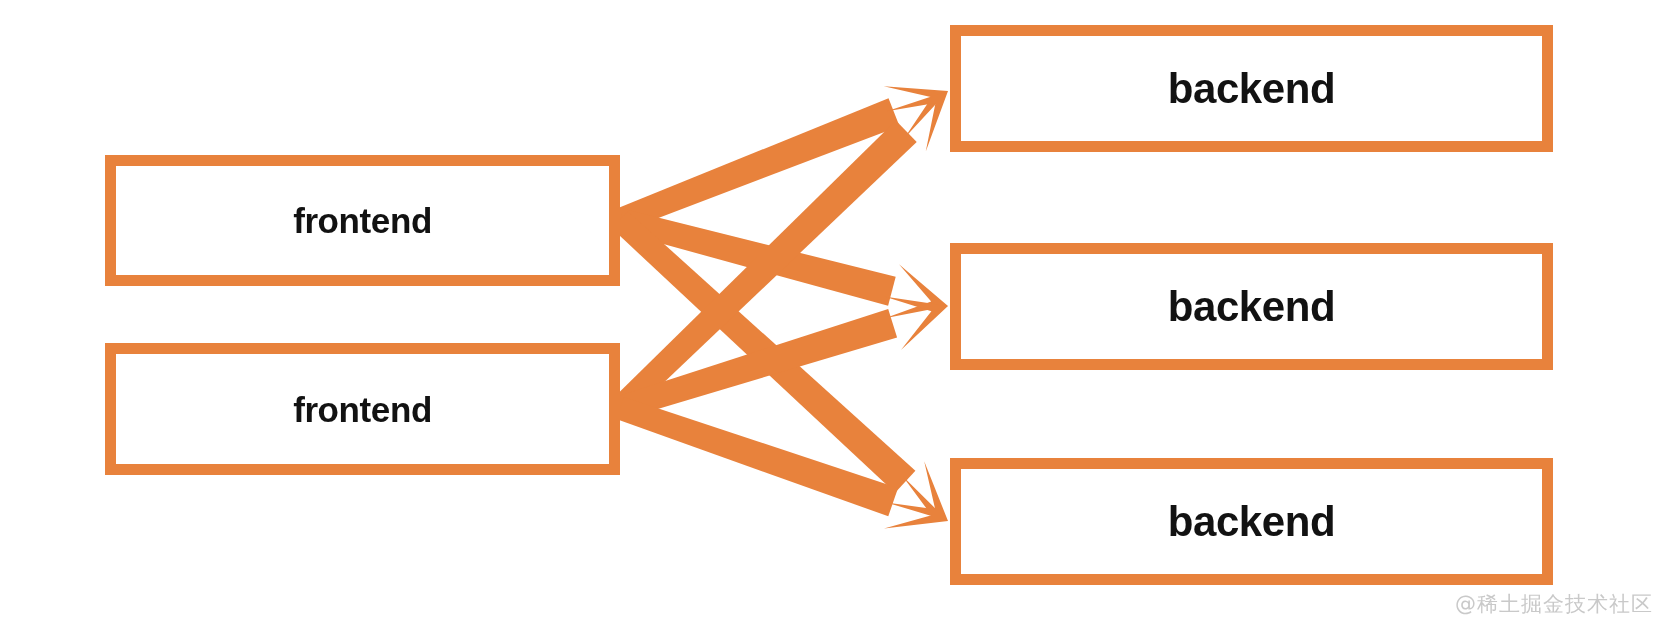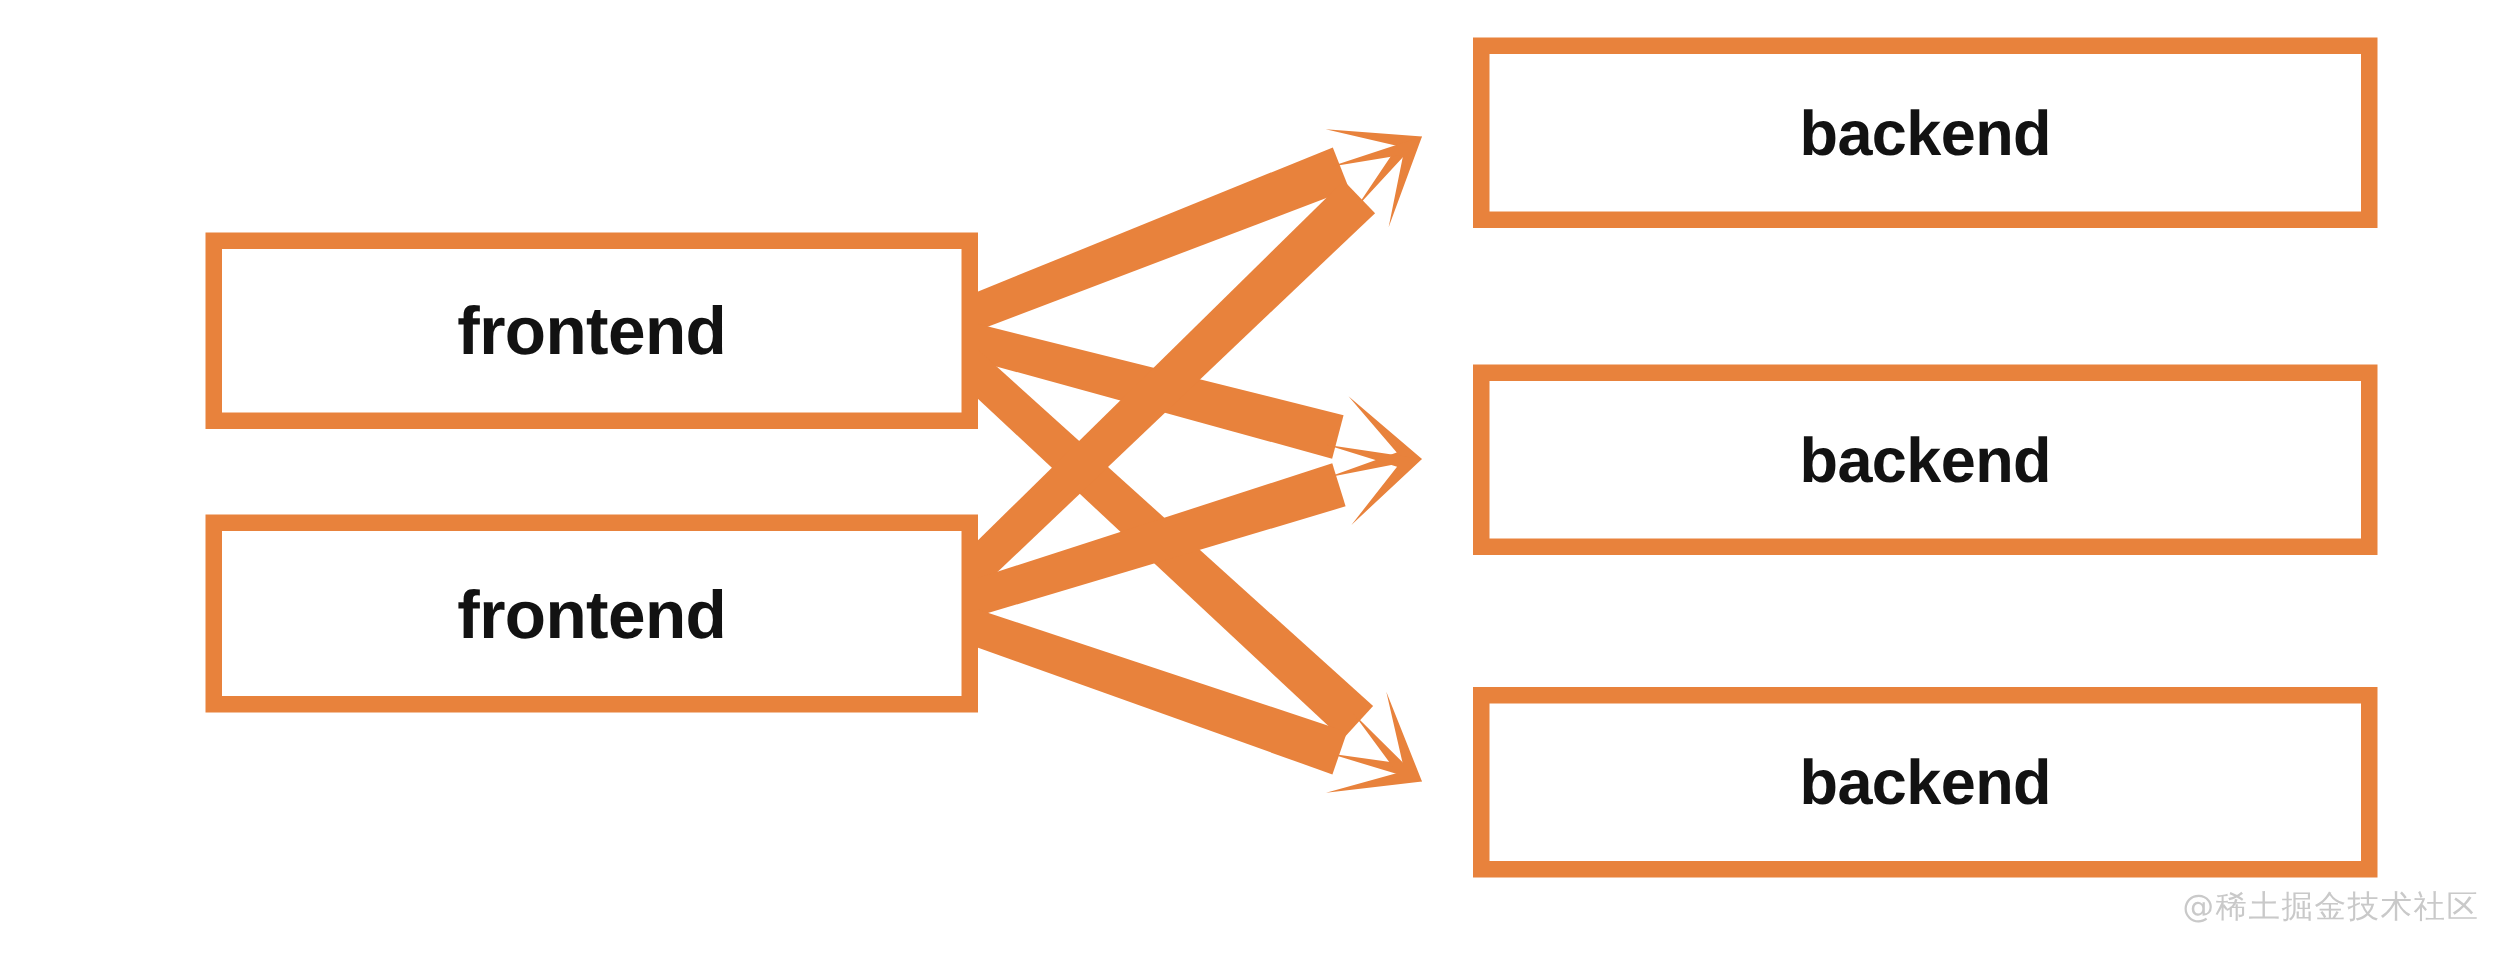--- a/index.html
+++ b/index.html
@@ -26,34 +26,33 @@
     height: 638px;
   }
   .node-box {
     position: absolute;
     box-sizing: border-box;
     background: #ffffff;
     display: flex;
     align-items: center;
     justify-content: center;
     z-index: 3;
-    margin-left: 32px;
   }
   .node-label {
     font-family: "Liberation Sans", sans-serif;
     font-weight: bold;
     font-size: 42px;
     line-height: 1;
     color: #121212;
     letter-spacing: -0.4px;
     white-space: nowrap;
     user-select: none;
   }
   .frontend-box .node-label {
-    font-size: 45px;
+    font-size: 35px;
   }
   .backend-box .node-label {
     font-size: 42px;
   }
   #watermark {
     position: absolute;
     right: 12px;
     bottom: 20px;
     font-family: "DejaVu Sans", sans-serif;
     font-size: 21px;

